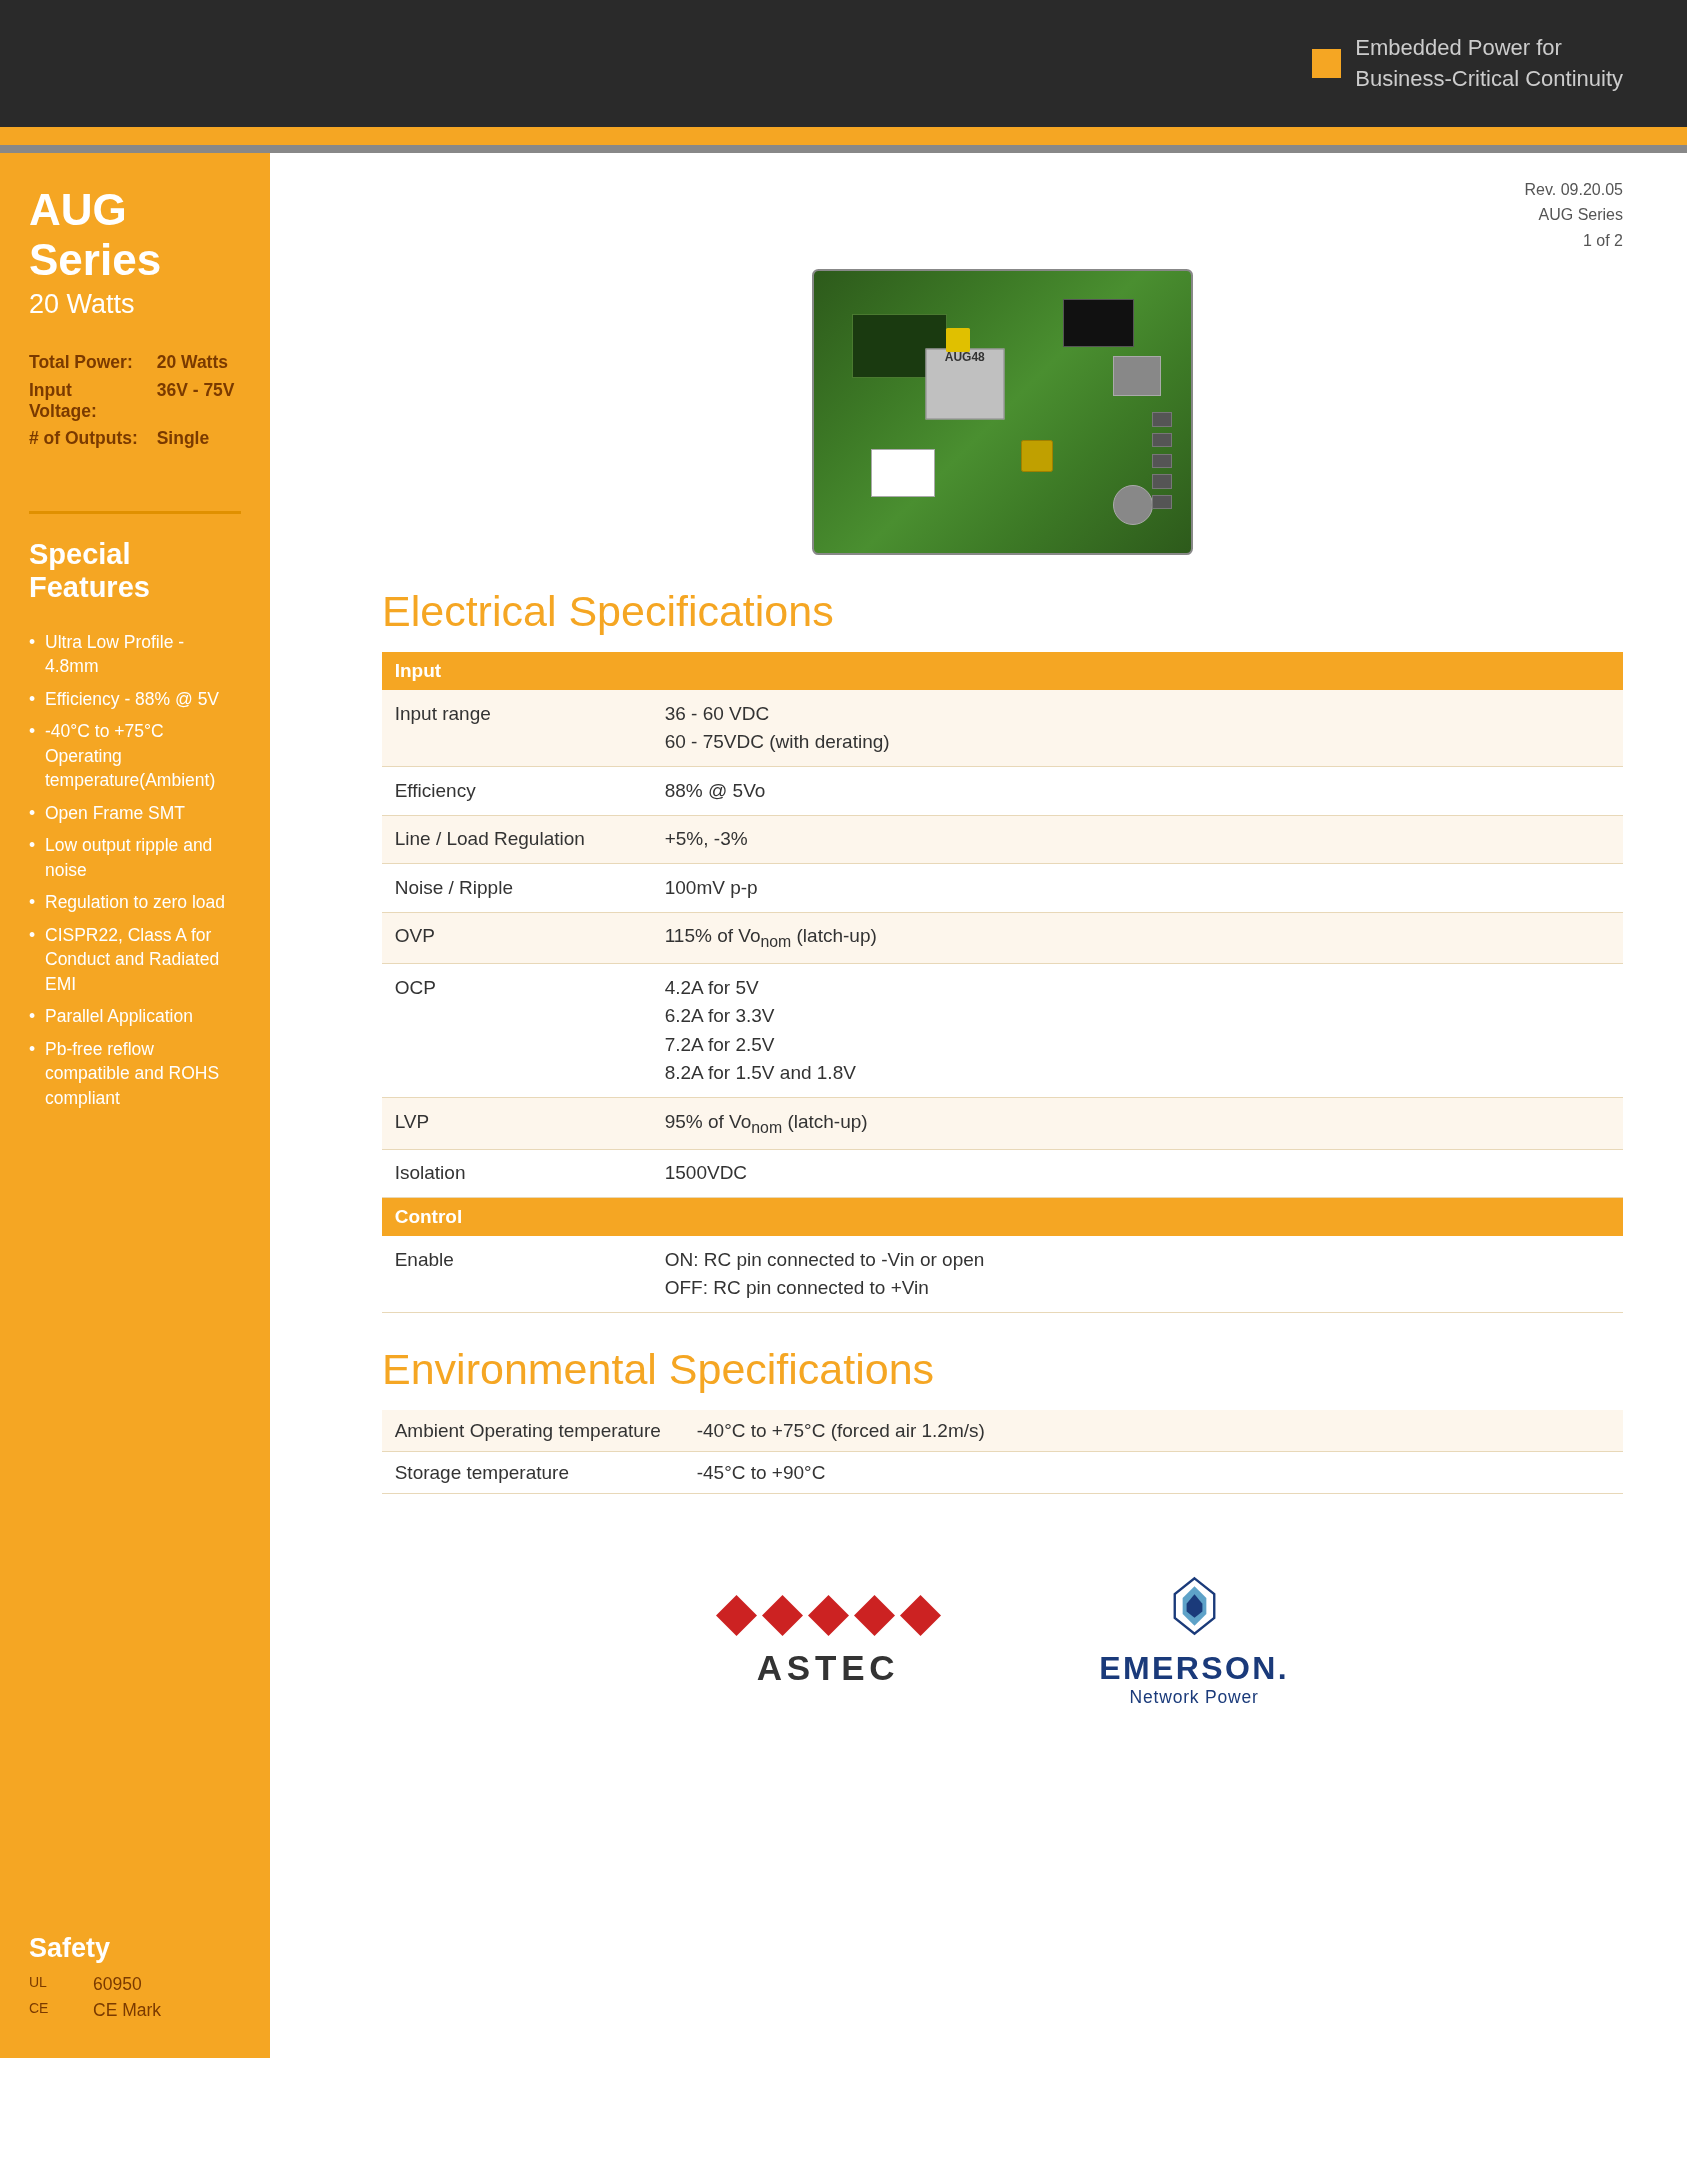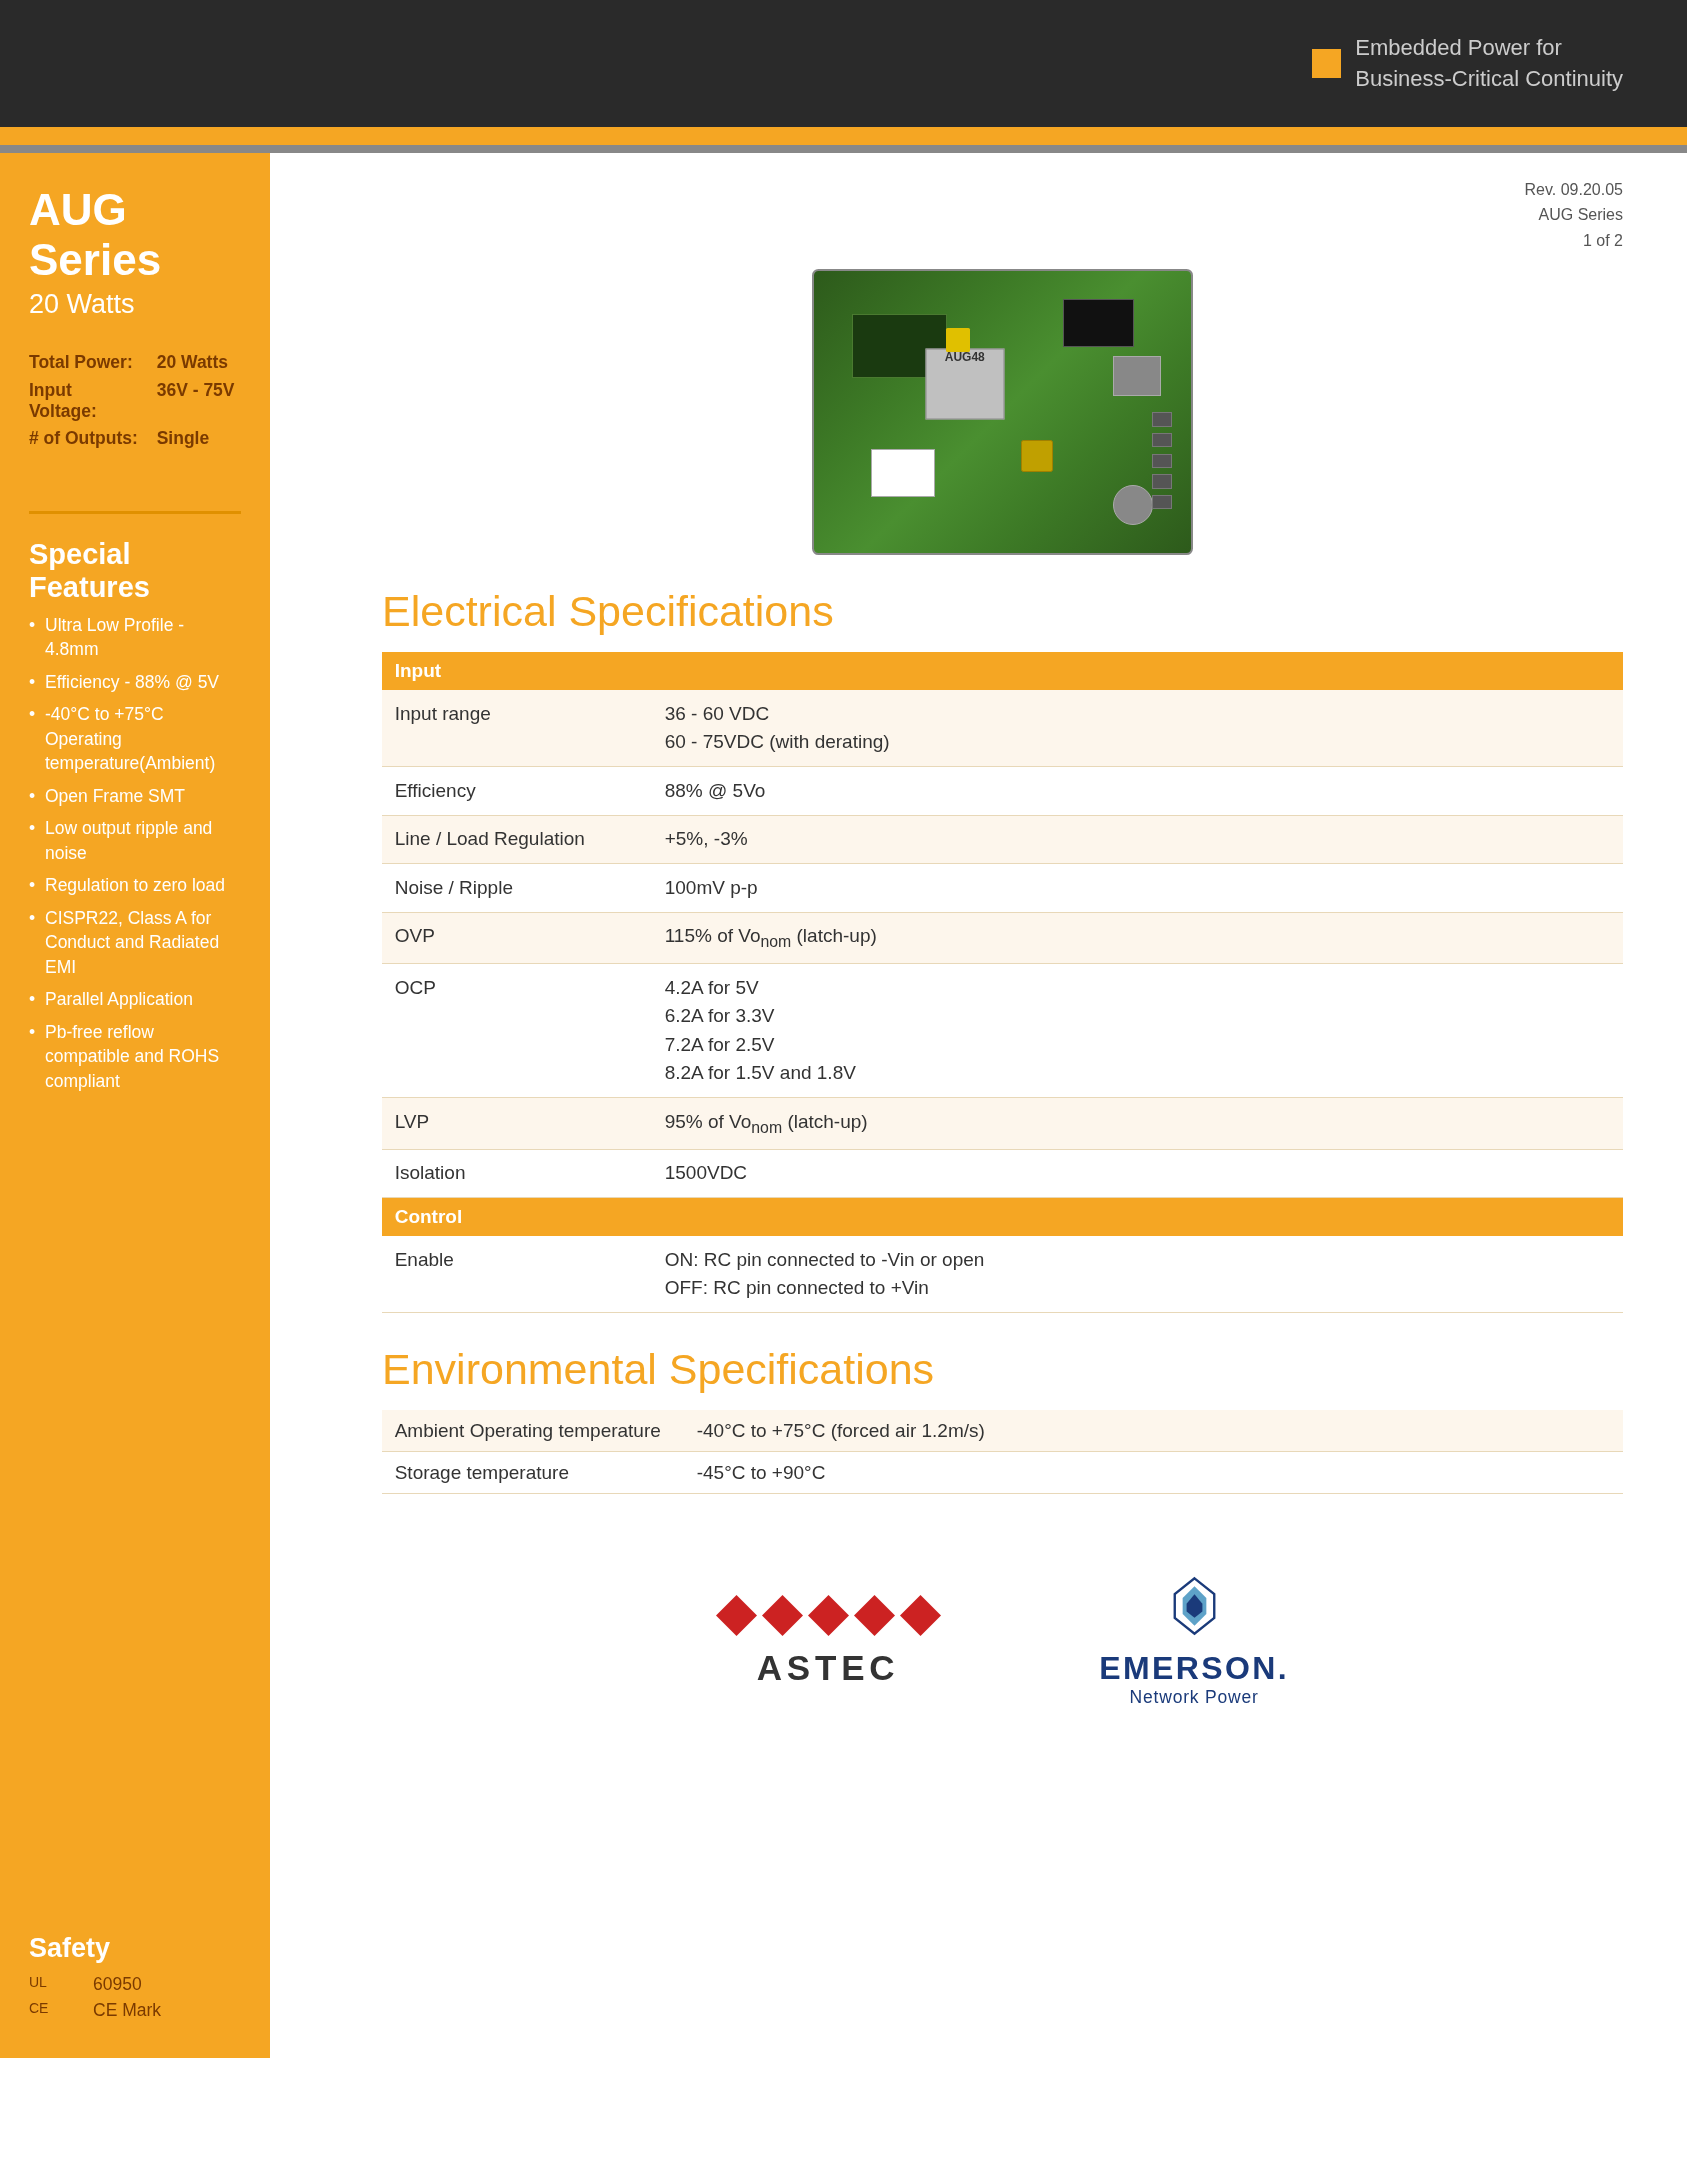--- a/index.html
+++ b/index.html
@@ -100,21 +100,21 @@
     .sidebar-divider {
       height: 2.4px;
       background: #e09000;
       margin: 24px 0;
     }
 
     .sidebar-features-title {
       font-size: 29px;
       color: #fff;
       font-weight: bold;
-      margin-bottom: 9px;
+      margin-bottom: 26px;
     }
     .sidebar-features-list {
       list-style: none;
       padding: 0;
     }
     .sidebar-features-list li {
       font-size: 17.5px;
       color: #fff;
       margin-bottom: 8px;
       padding-left: 16px;

